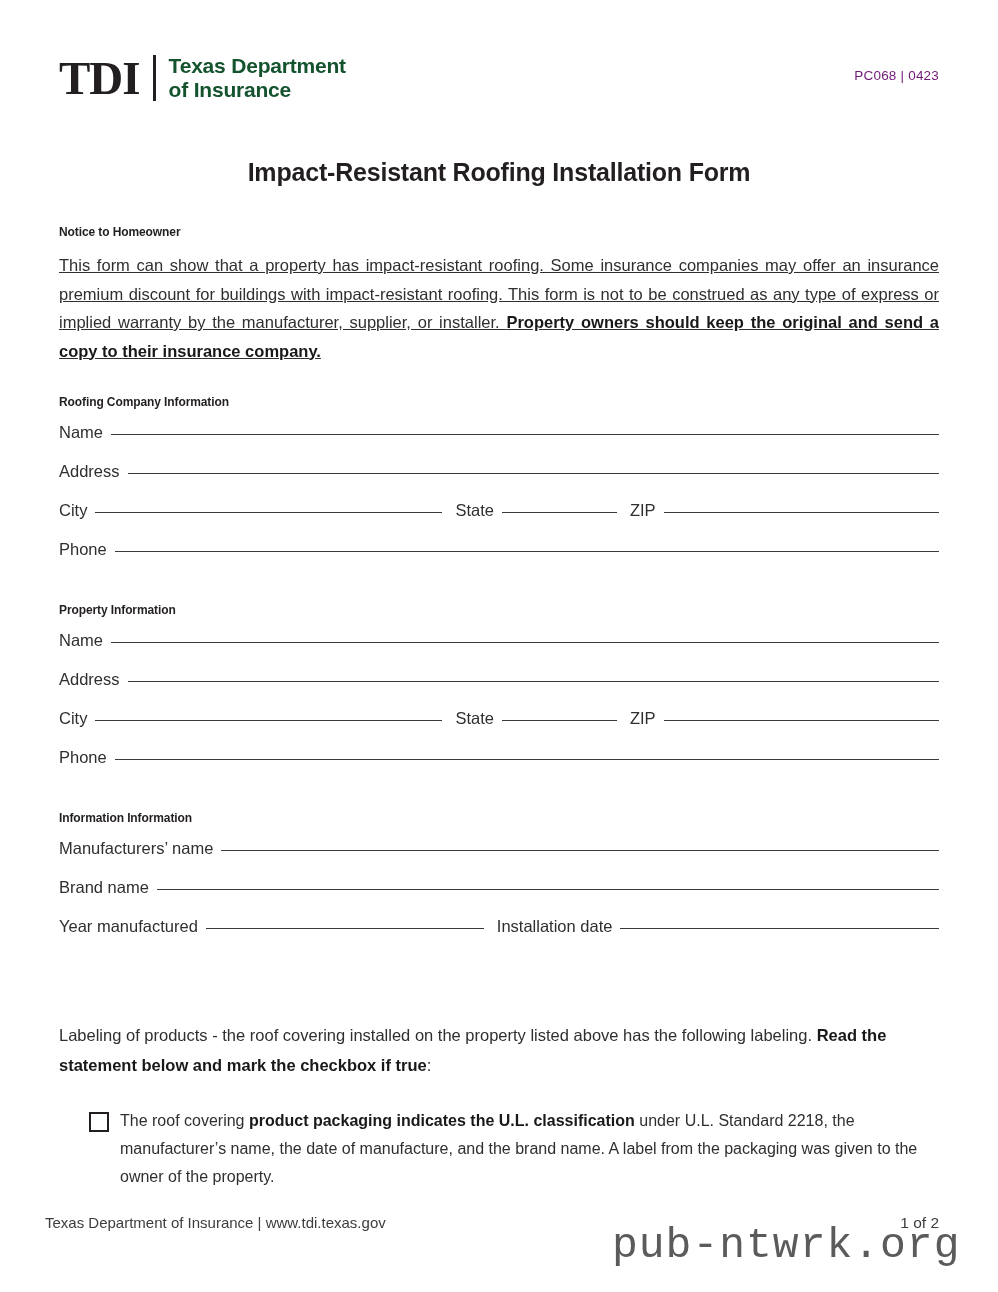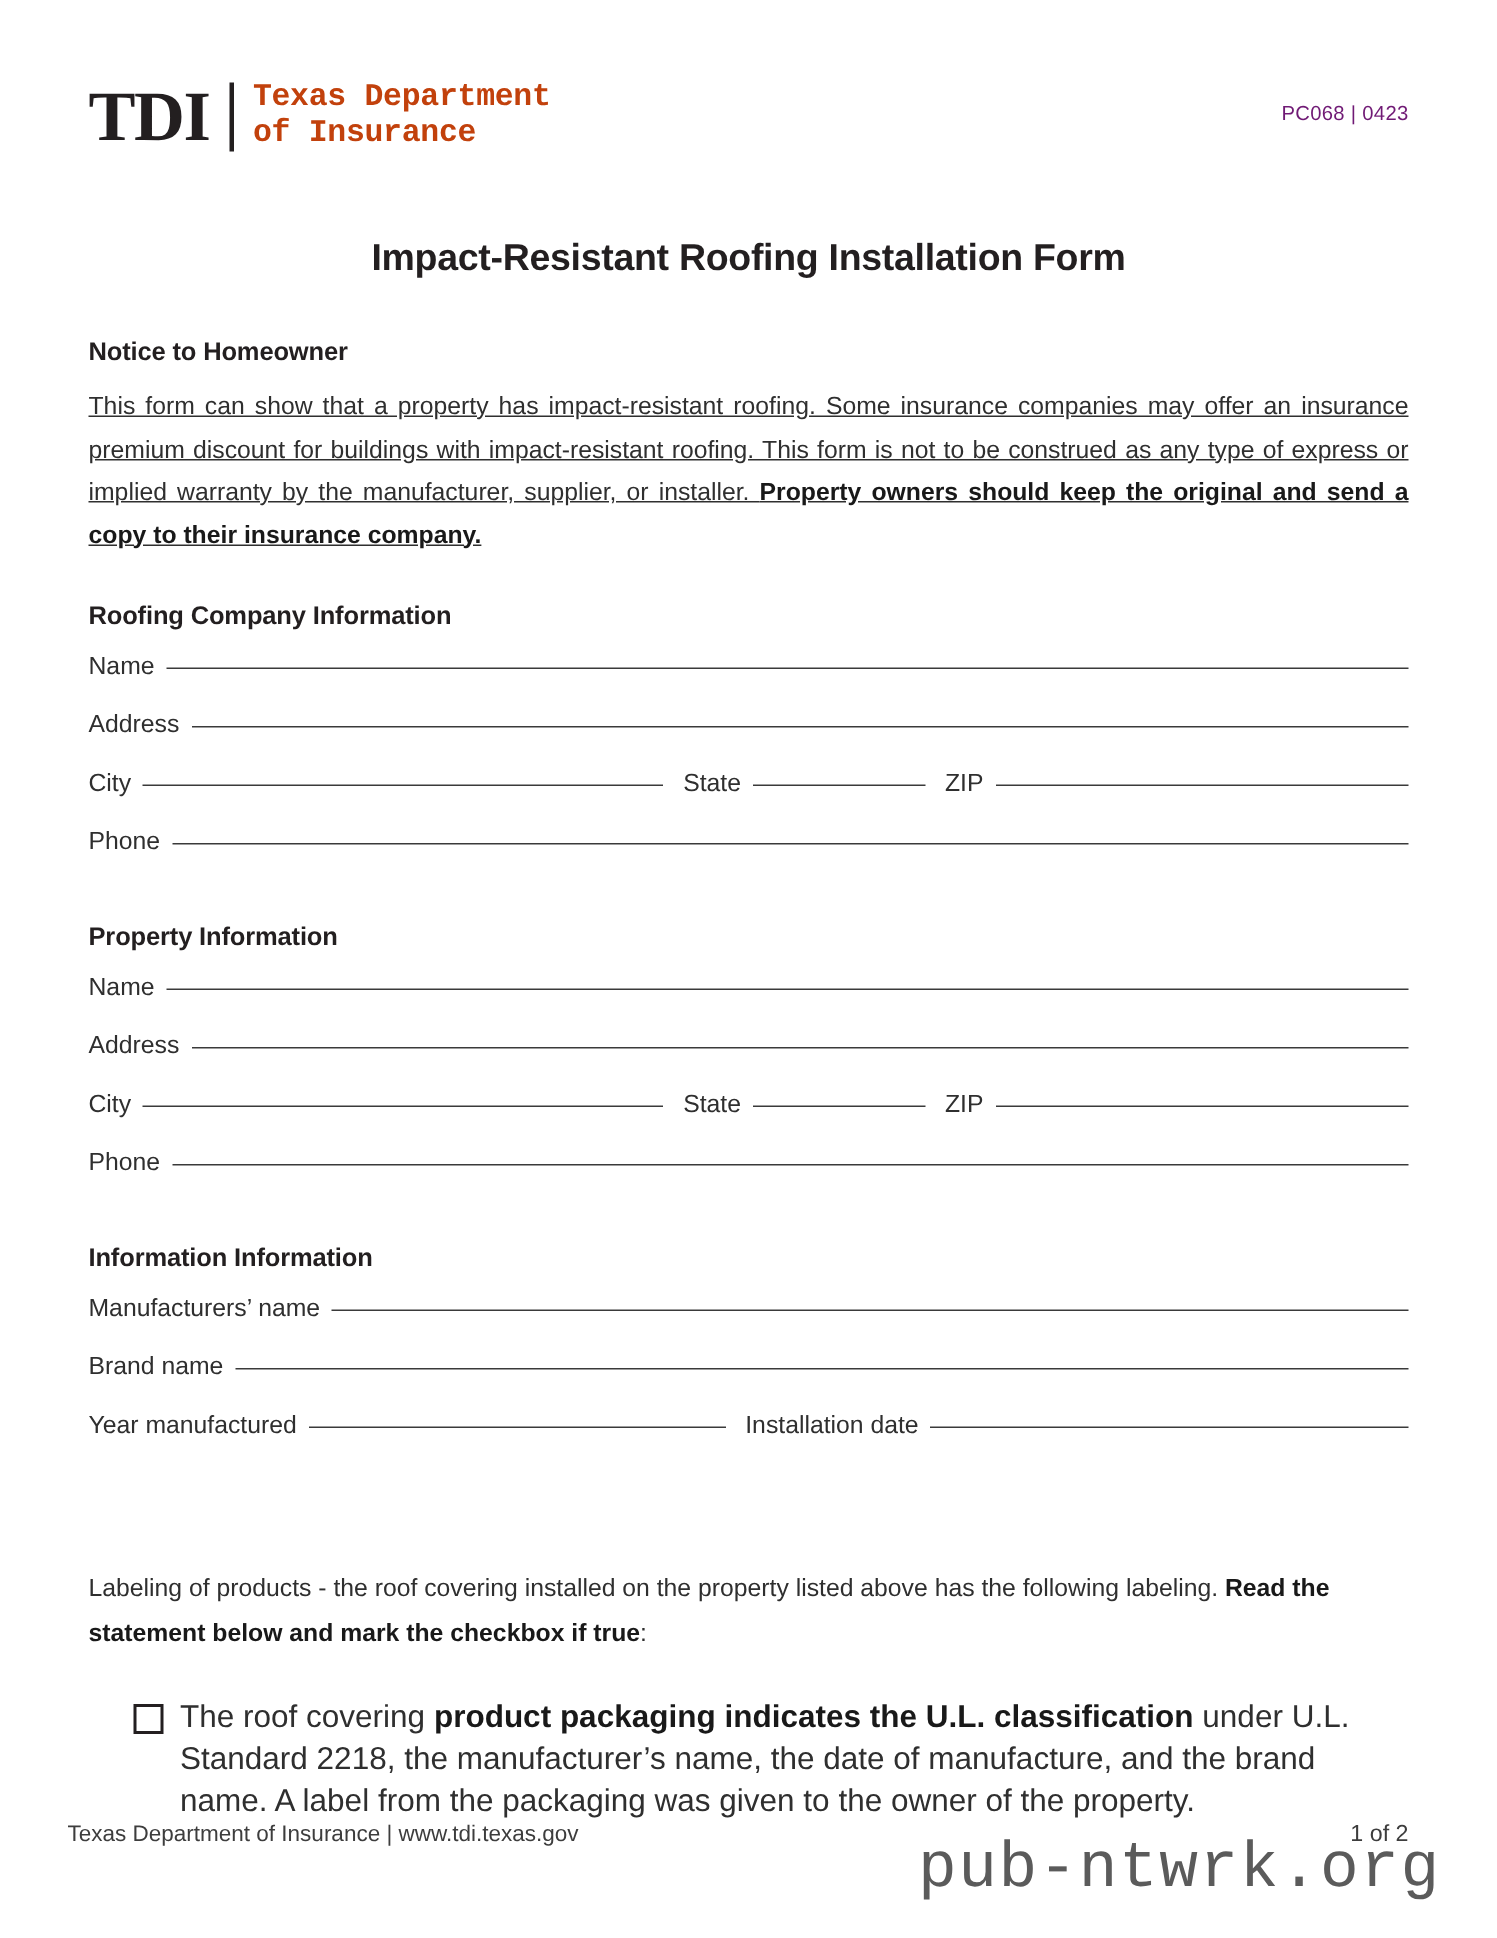--- a/index.html
+++ b/index.html
@@ -42,25 +42,25 @@
     letter-spacing: -1px;
     line-height: 1;
     color: #231f20;
   }
   .logo-rule {
     width: 3px;
     height: 46px;
     background: #231f20;
   }
   .logo-words {
-    font-family: Liberation Mono, monospace;
+    font-family: Liberation Sans, sans-serif;
     font-weight: bold;
     font-size: 21px;
     line-height: 1.16;
-    color: #c2410c;
+    color: #14532d;
     letter-spacing: -0.2px;
   }
   .form-code {
     position: absolute;
     right: 0;
     top: 52px;
     font-size: 13.5px;
     color: #701a75;
     letter-spacing: 0.2px;
   }
@@ -70,21 +70,21 @@
     text-align: center;
     font-size: 25px;
     font-weight: bold;
     color: #231f20;
     margin: 18px 0 0 0;
     letter-spacing: -0.2px;
   }
 
   
   .section-heading {
-    font-size: 17px;
+    font-size: 12px;
     font-weight: bold;
     color: #231f20;
     letter-spacing: -0.1px;
   }
   .notice-heading { margin-top: 38px; }
 
   .body-par {
     font-size: 16.5px;
     line-height: 28.5px;
     color: #2f2f2f;
@@ -145,21 +145,21 @@
     flex: none;
     width: 20px;
     height: 20px;
     border: 2px solid #231f20;
     background: #ffffff;
     margin-top: 5px;
     box-sizing: border-box;
   }
   .check-text {
     margin-left: 11px;
-    font-size: 21px;
+    font-size: 16px;
     line-height: 28px;
     color: #2f2f2f;
     max-width: 830px;
   }
   .check-text b { color: #191919; }
 
   
   .footer {
     position: absolute;
     left: 45px;

